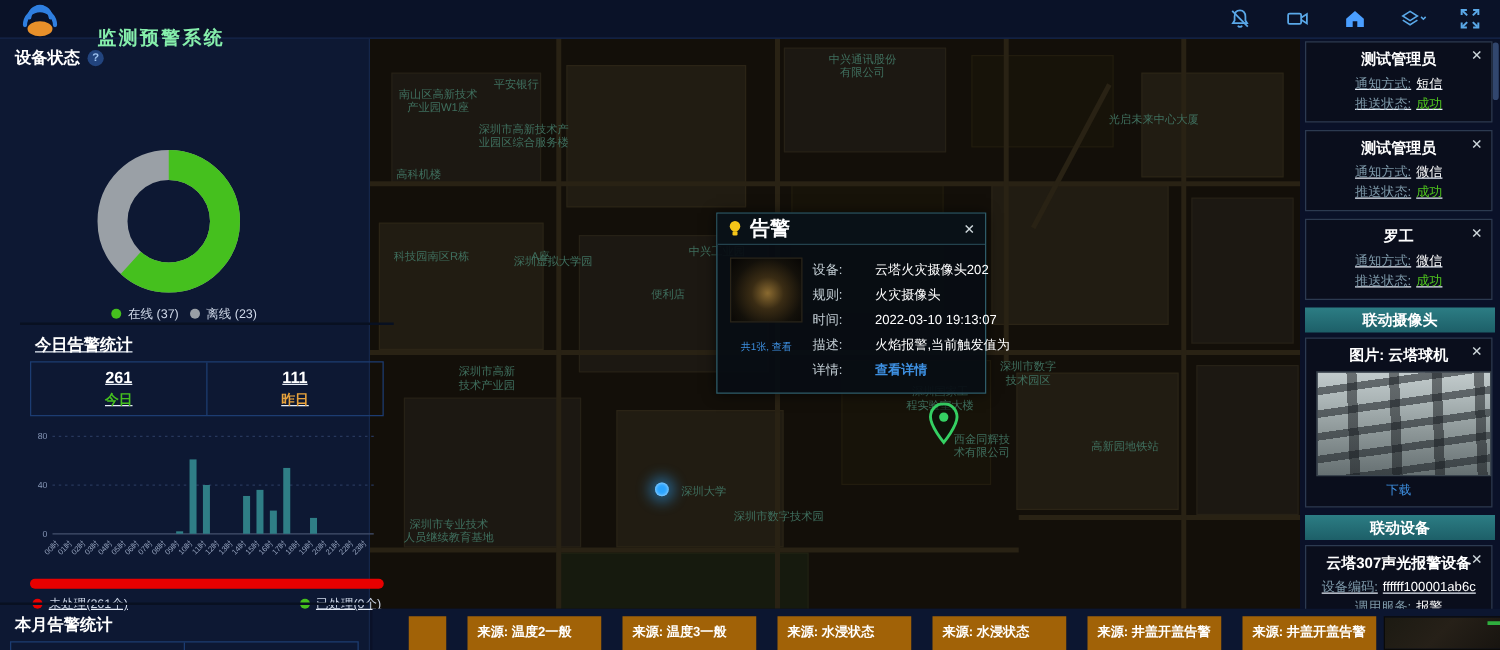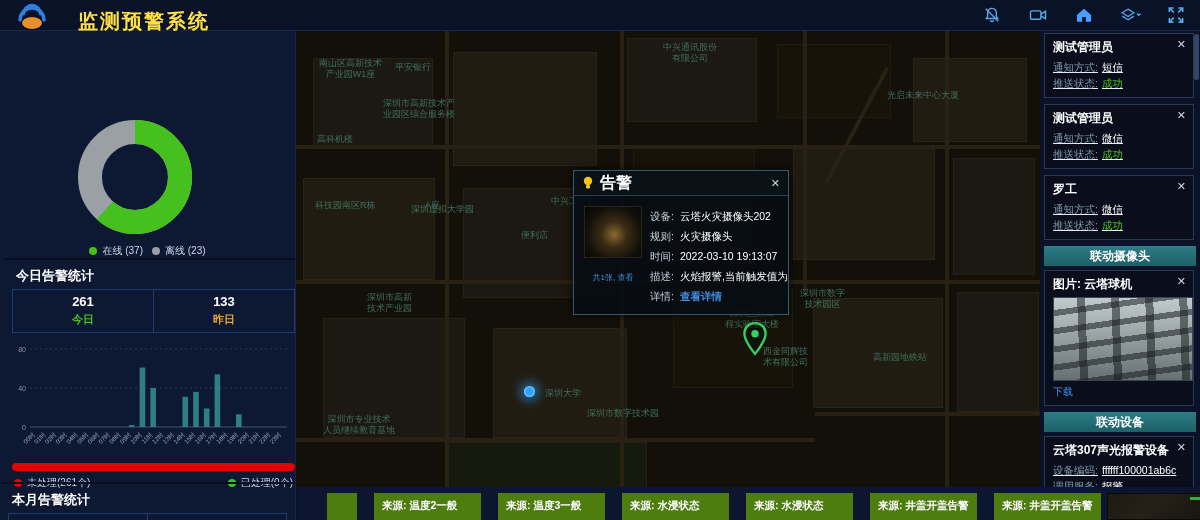--- a/index.html
+++ b/index.html
@@ -3,21 +3,21 @@
 <meta charset="utf-8">
 <style>
   html,body{margin:0;padding:0;background:#060b18;}
   #app{position:relative;width:1200px;height:520px;overflow:hidden;
        font-family:"Liberation Sans","DejaVu Sans",sans-serif;color:#e8eef8;
        background:#0a1128;}
   
   .header{position:absolute;left:0;top:0;width:1200px;height:30px;background:#0a1228;
           border-bottom:1px solid #16274d;display:flex;align-items:center;z-index:40;}
   .logo{position:absolute;left:14px;top:-2px;width:36px;height:36px;}
-  .app-title{position:absolute;left:78px;top:8px;font-size:20px;font-weight:bold;color:#fde047;letter-spacing:2px;}
+  .app-title{position:absolute;left:78px;top:21px;font-size:15px;font-weight:bold;color:#86efac;letter-spacing:2px;}
   .hdr-icons{position:absolute;right:12px;top:4px;display:flex;gap:24px;align-items:center;}
   .hdr-icons .hico{width:22px;height:22px;cursor:pointer;display:flex;align-items:center;}
   
   .left-panel{position:absolute;left:0;top:30px;width:295px;height:490px;background:#0d1833;
               border-right:1px solid #15264a;z-index:30;}
   .sec-title{font-size:13px;font-weight:bold;color:#fff;padding:7px 12px 4px 12px;display:flex;align-items:center;gap:6px;}
   .help-icon{display:inline-flex;width:13px;height:13px;border-radius:50%;background:#22447e;color:#9ec2ee;
              font-size:9px;align-items:center;justify-content:center;font-weight:bold;}
   .stat-row{display:flex;margin:0 8px;border:1px solid #1c3c72;}
   .stat-cell{flex:1;text-align:center;padding:4px 0 5px 0;border-right:1px solid #1c3c72;}
@@ -48,42 +48,42 @@
             border-bottom:1px solid #23424d;}
   .popup-hd .ttl{font-size:16px;font-weight:bold;color:#fff;flex:1;}
   .close-x{font-size:11px;color:#cfd8dc;cursor:pointer;}
   .popup-bd{display:flex;padding:10px 8px 8px 10px;gap:8px;}
   .popup-thumb{width:56px;height:50px;border:1px solid #2a2418;
     background:radial-gradient(circle at 52% 55%, #8a6a30 0%, #3a2c14 32%, #13100a 68%, #060504 100%);}
   .thumb-cap{font-size:8px;color:#3d8fe0;margin-top:14px;text-align:center;cursor:pointer;}
   .popup-fields{flex:1;}
   .pf-row{display:flex;gap:6px;font-size:10.5px;line-height:20px;}
   .pf-label{color:#c3ced4;white-space:nowrap;}
-  .pf-value{color:#fff;white-space:nowrap;overflow:hidden;max-width:108px;}
+  .pf-value{color:#fff;white-space:nowrap;overflow:hidden;max-width:108px;margin-left:20px;}
   .pf-value.link{color:#3d8fe0;font-weight:bold;cursor:pointer;}
   
-  .right-panel{position:absolute;left:1040px;top:30px;width:160px;height:457px;background:#0a1128;z-index:30;}
+  .right-panel{position:absolute;left:1040px;top:30px;width:160px;height:457px;background:#0a1128;z-index:30;text-align:center;}
   .rp-scrollbar{position:absolute;right:1px;top:4px;width:5px;height:46px;background:#31466e;border-radius:3px;}
   .note-card{position:relative;margin:3px 6px 6px 4px;background:#0a0e1c;border:1px solid #2c3a50;padding:5px 8px 6px 8px;}
   .note-title{font-size:12px;font-weight:bold;color:#fff;margin-bottom:3px;}
   .note-row{font-size:10.5px;line-height:16px;text-decoration:underline;}
   .note-row .lb{color:#7d98a8;} .note-row .vl{color:#fff;} .vl.green{color:#4fc41e;margin-top:39px;}
   .card-x{position:absolute;right:7px;top:4px;font-size:11px;color:#cfd8dc;cursor:pointer;}
   .rp-header{margin:4px 4px 4px 4px;height:20px;display:flex;align-items:center;justify-content:center;
              background:linear-gradient(180deg,#2c7d84,#1d5f68);color:#fff;font-size:12px;font-weight:bold;cursor:pointer;}
   .photo{margin-top:4px;width:138px;height:82px;border:1px solid #3a444e;
     background:
       repeating-linear-gradient(172deg, rgba(25,30,35,0) 0 12px, rgba(25,30,35,.55) 12px 18px),
       repeating-linear-gradient(88deg, rgba(15,18,22,0) 0 26px, rgba(15,18,22,.5) 26px 34px),
       linear-gradient(180deg,#c2cbcc 0%,#aab4b5 28%,#8d9798 58%,#667072 100%);}
   .dl-link{font-size:10px;color:#3d8fe0;margin-top:4px;cursor:pointer;}
   
   .ticker{position:absolute;left:298px;top:487px;width:902px;height:33px;background:#0c1630;z-index:35;
           display:flex;gap:6px;padding-left:18px;box-sizing:border-box;align-items:flex-end;overflow:hidden;}
-  .ticker-item{width:107px;height:27px;background:#4d7c0f;color:#fff;font-size:10.5px;font-weight:bold;
+  .ticker-item{width:107px;height:27px;background:#a16207;color:#fff;font-size:10.5px;font-weight:bold;
                padding:6px 0 0 8px;box-sizing:border-box;white-space:nowrap;overflow:hidden;flex:none;cursor:pointer;margin-left:11px;}
   .ticker-item.empty{width:30px;padding:0;}
   .ticker-thumb{width:104px;height:27px;flex:none;position:relative;cursor:pointer;
     background:linear-gradient(135deg,#1c1a12 0%,#262018 45%,#15120e 100%);border:1px solid #0a0a08;box-sizing:border-box;}
   .ticker-thumb::after{content:"";position:absolute;right:4px;top:3px;width:16px;height:3px;background:#2fae3e;}
   .ticker-green{width:48px;height:27px;flex:none;background:#23a33a;cursor:pointer;}
   svg{display:block;}
 </style>
 </head>
 <body>
@@ -137,47 +137,51 @@
           <line x1="4.8" y1="19.7" x2="9.3" y2="15.2"></line>
             <line x1="19.2" y1="19.7" x2="14.7" y2="15.2"></line>
         </svg>
       </span>
     </span>
   </div>
 
   <div class="left-panel">
 
     <div>
+      <div class="sec-title">
+        <span>设备状态</span>
+        <span class="help-icon">?</span>
+      </div>
       <svg id="donut" width="150" height="150" viewBox="0 0 150 150" style="position:absolute;left:60px;top:72px;">
         <circle id="donut-bg" cx="75" cy="75" r="45" fill="none" stroke-width="24" stroke="#9aa0a6"></circle>
         <circle id="donut-fg" cx="75" cy="75" r="45" fill="none" stroke-width="24" transform="rotate(-90 75 75)" stroke="#45c01e" stroke-dasharray="174.35839227423352 282.7433388230814"></circle>
       </svg>
       <div class="legend-row" id="donut-legend" style="position:absolute;left:0;top:212px;width:295px;">
           <span class="legend-item">
             <span class="legend-dot" style="background: rgb(69, 192, 30);"></span>
             <span>在线 (37)</span>
           </span>
           <span class="legend-item">
             <span class="legend-dot" style="background: rgb(154, 160, 166);"></span>
             <span>离线 (23)</span>
           </span>
         </div>
     </div>
 
-    <div class="section" style="position:absolute;left:4px;top:228px;width:299px;">
+    <div class="section" style="position:absolute;left:16px;top:228px;width:299px;text-decoration:underline;">
       <div class="sec-title">
         <span>今日告警统计</span>
       </div>
       <div class="stat-row" id="today-stats">
           <div class="stat-cell">
             <div class="stat-value">261</div>
             <div class="stat-label" style="color: rgb(69, 192, 30);">今日</div>
           </div>
           <div class="stat-cell">
-            <div class="stat-value">133</div>
+            <div class="stat-value">111</div>
             <div class="stat-label" style="color: rgb(232, 163, 61);">昨日</div>
           </div>
         </div>
       <svg id="barchart" width="283" height="122" viewBox="0 0 283 122" style="margin:4px 0 0 6px;">
           <line x1="20" x2="277" y1="90" y2="90" stroke="#44516e" stroke-width="1"></line>
           <text x="16" y="92.5" text-anchor="end" font-size="7" fill="#8494b4">0</text>
           <line x1="20" x2="277" y1="51" y2="51" stroke="#27375c" stroke-width="1" stroke-dasharray="2,3"></line>
           <text x="16" y="53.5" text-anchor="end" font-size="7" fill="#8494b4">40</text>
           <line x1="20" x2="277" y1="12" y2="12" stroke="#27375c" stroke-width="1" stroke-dasharray="2,3"></line>
           <text x="16" y="14.5" text-anchor="end" font-size="7" fill="#8494b4">80</text>
@@ -267,21 +271,21 @@
     <div class="road v" style="left:150px;top:0;height:457px;"></div>
     <div class="road v" style="left:325px;top:0;height:457px;"></div>
     <div class="road v" style="left:508px;top:0;height:260px;"></div>
     <div class="road v" style="left:650px;top:0;height:457px;"></div>
     <div class="road" style="left:560px;top:30px;width:4px;height:130px;transform:rotate(28deg);"></div>
 
     <div id="map-labels">
         <div class="map-label" style="left: 368px; top: 12px;">中兴通讯股份
 有限公司</div>
         <div class="map-label" style="left: 100px; top: 32px;">平安银行</div>
-        <div class="map-label" style="left: 24px; top: 28px;">南山区高新技术
+        <div class="map-label" style="left: 24px; top: 40px;">南山区高新技术
 产业园W1座</div>
         <div class="map-label" style="left: 88px; top: 68px;">深圳市高新技术产
 业园区综合服务楼</div>
         <div class="map-label" style="left: 592px; top: 60px;">光启未来中心大厦</div>
         <div class="map-label" style="left: 22px; top: 104px;">高科机楼</div>
         <div class="map-label" style="left: 130px; top: 130px; margin-top: 40px;">A座</div>
         <div class="map-label" style="left: 20px; top: 170px;">科技园南区R栋</div>
         <div class="map-label" style="left: 116px; top: 174px;">深圳虚拟大学园</div>
         <div class="map-label" style="left: 256px; top: 166px;">中兴工业园</div>
         <div class="map-label" style="left: 226px; top: 200px;">便利店</div>

